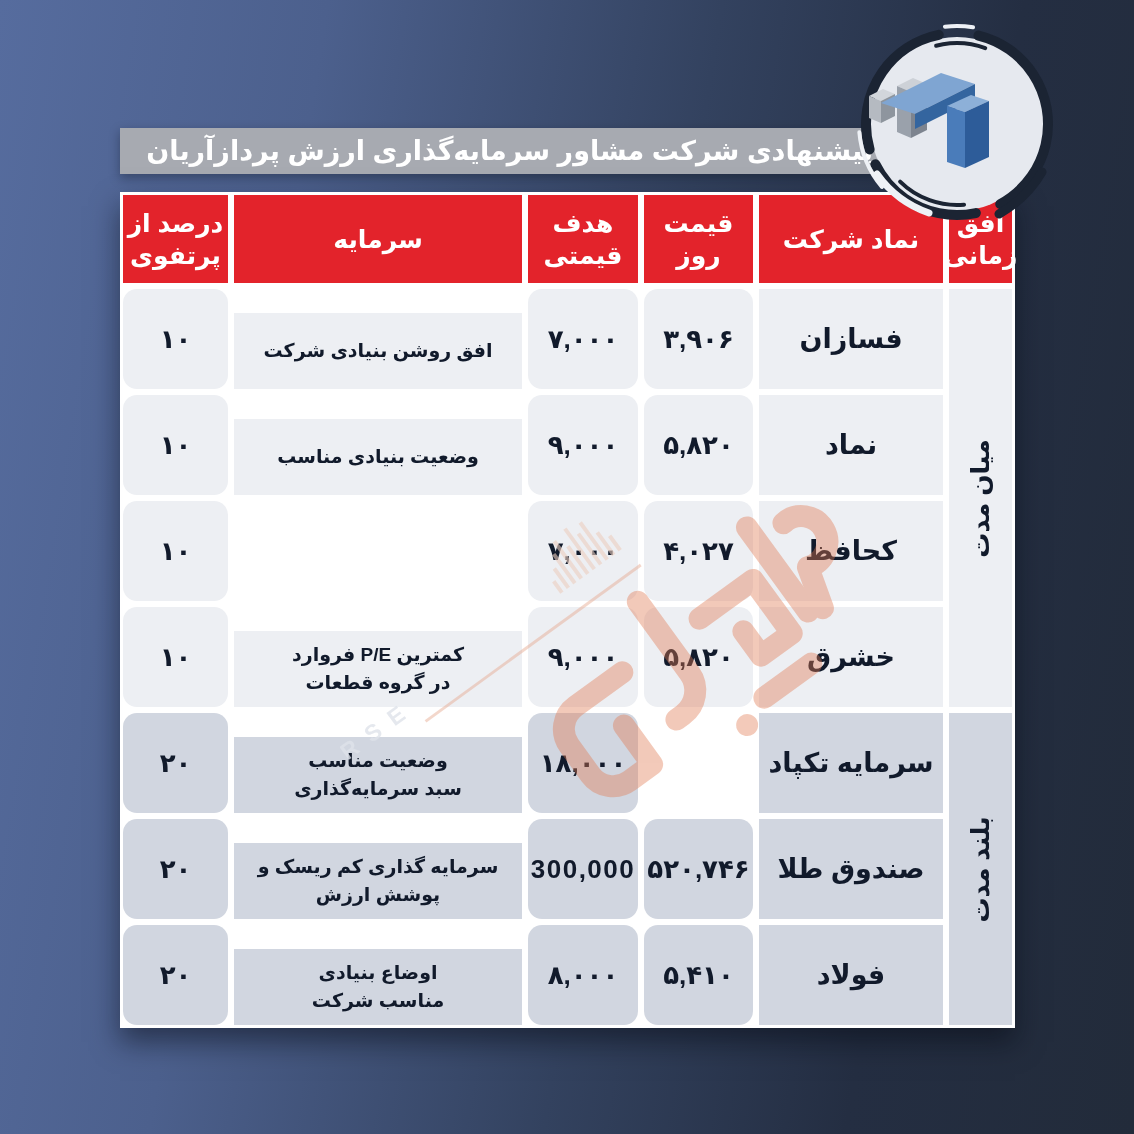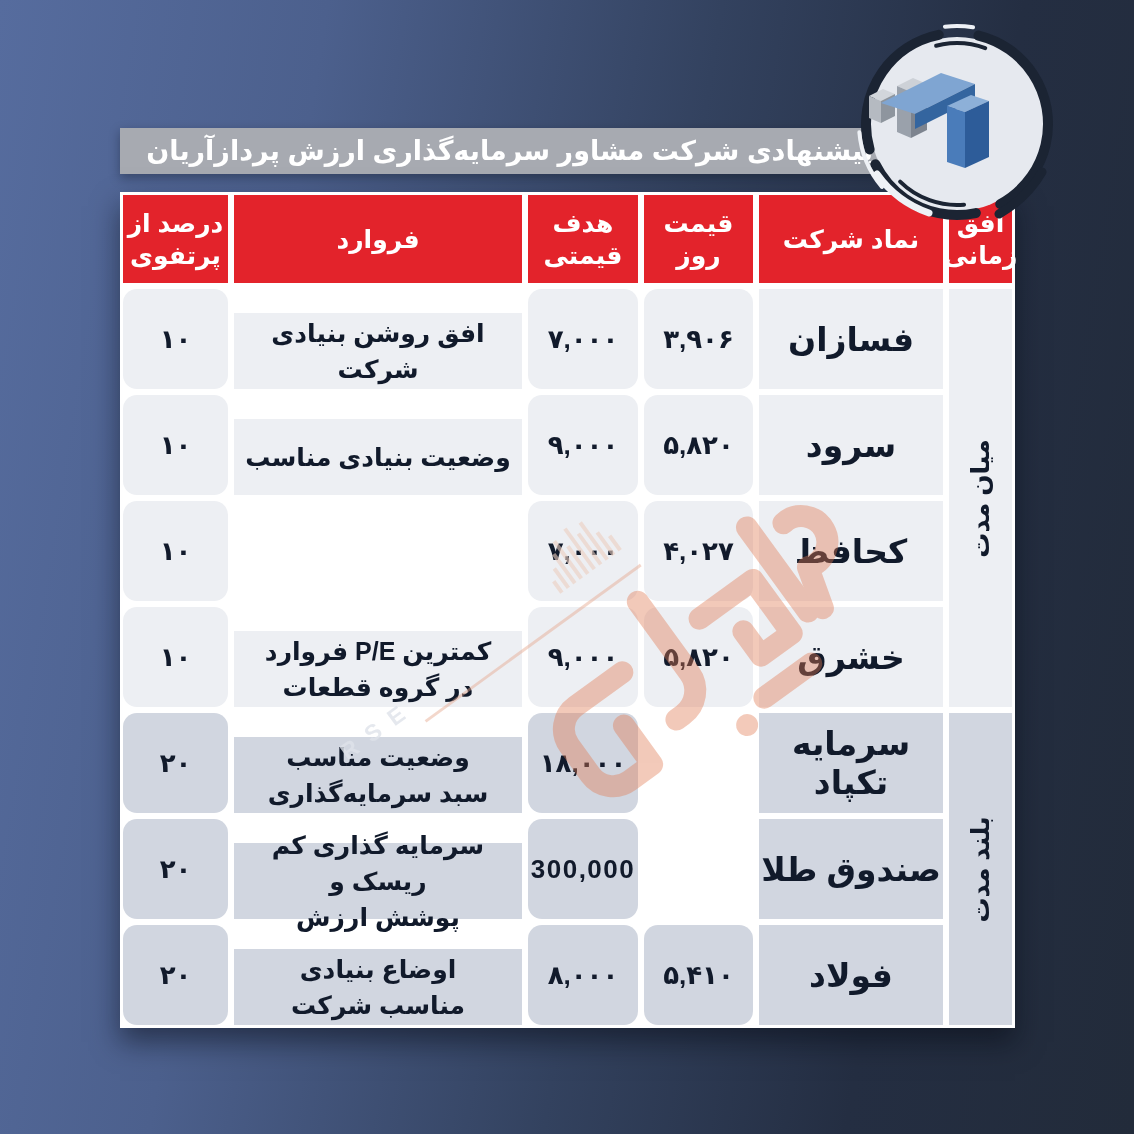--- a/index.html
+++ b/index.html
@@ -21,23 +21,23 @@
     background:#ffffff;padding:3px;direction:rtl;
     display:grid;gap:6px;
     grid-template-columns:63px 184px 109px 110px 288px 105px;
     grid-template-rows:88px repeat(7,100px);
     box-shadow:0 14px 26px rgba(6,10,20,.5);
   }
   .cell{display:flex;align-items:center;justify-content:center;font-weight:700;color:#111a2b;text-align:center;}
   .hcell{background:#e3232b;color:#ffffff;font-size:25px;line-height:1.3;white-space:pre-line;}
   .bcell{background:#edeff3;}
   .bcell.dark{background:#d1d6e0;}
-  .sym{font-size:33px;}
+  .sym{font-size:27px;}
   .num{font-size:26px;letter-spacing:1.5px;border-radius:14px;}
-  .note{font-size:25px;line-height:1.45;white-space:pre-line;margin-top:24px;}
+  .note{font-size:19px;line-height:1.45;white-space:pre-line;margin-top:24px;}
   .vtext{transform:rotate(-90deg);white-space:nowrap;font-size:25px;font-weight:700;color:#111a2b;}
   .c1{grid-column:1}.c2{grid-column:2}.c3{grid-column:3}.c4{grid-column:4}.c5{grid-column:5}.c6{grid-column:6}
   .rh{grid-row:1}.r1{grid-row:2}.r2{grid-row:3}.r3{grid-row:4}.r4{grid-row:5}.r5{grid-row:6}.r6{grid-row:7}.r7{grid-row:8}
   .span-mid{grid-row:2/span 4}
   .span-long{grid-row:6/span 3}
   
   .logo{position:absolute;left:851px;top:16px;width:212px;height:212px;z-index:5;}
   
   .wm{position:absolute;left:340px;top:355px;width:600px;height:520px;z-index:4;pointer-events:none;}
 </style>
@@ -52,38 +52,38 @@
 
   <div class="tbl">
 
     <div class="cell hcell rh c1">افق
 زمانی</div>
     <div class="cell hcell rh c2">نماد شرکت</div>
     <div class="cell hcell rh c3">قیمت
 روز</div>
     <div class="cell hcell rh c4">هدف
 قیمتی</div>
-    <div class="cell hcell rh c5">فروارد</div>
+    <div class="cell hcell rh c5">سرمایه</div>
     <div class="cell hcell rh c6">درصد از
 پرتفوی</div>
 
     <div class="cell bcell c1 span-mid">
       <span class="vtext">میان مدت</span>
     </div>
     <div class="cell bcell dark c1 span-long">
       <span class="vtext">بلند مدت</span>
     </div>
 
     <div class="cell bcell sym c2 r1">فسازان</div>
     <div class="cell bcell num c3 r1">۳,۹۰۶</div>
     <div class="cell bcell num c4 r1">۷,۰۰۰</div>
     <div class="cell bcell note c5 r1">افق روشن بنیادی شرکت</div>
     <div class="cell bcell num c6 r1">۱۰</div>
 
-    <div class="cell bcell sym c2 r2">سرود</div>
+    <div class="cell bcell sym c2 r2">نماد</div>
     <div class="cell bcell num c3 r2">۵,۸۲۰</div>
     <div class="cell bcell num c4 r2">۹,۰۰۰</div>
     <div class="cell bcell note c5 r2">وضعیت بنیادی مناسب</div>
     <div class="cell bcell num c6 r2">۱۰</div>
 
     <div class="cell bcell sym c2 r3">کحافظ</div>
     <div class="cell bcell num c3 r3">۴,۰۲۷</div>
     <div class="cell bcell num c4 r3">۷,۰۰۰</div>
     <div class="cell bcell num c6 r3">۱۰</div>
 
@@ -94,20 +94,21 @@
 در گروه قطعات</div>
     <div class="cell bcell num c6 r4">۱۰</div>
 
     <div class="cell bcell dark sym c2 r5">سرمایه تکپاد</div>
     <div class="cell bcell dark num c4 r5">۱۸,۰۰۰</div>
     <div class="cell bcell dark note c5 r5">وضعیت مناسب
 سبد سرمایه‌گذاری</div>
     <div class="cell bcell dark num c6 r5">۲۰</div>
 
     <div class="cell bcell dark sym c2 r6">صندوق طلا</div>
+    <div class="cell bcell dark num c3 r6">۵۲۰,۷۴۶</div>
     <div class="cell bcell dark num c4 r6">300,000</div>
     <div class="cell bcell dark note c5 r6">سرمایه گذاری کم ریسک و
 پوشش ارزش</div>
     <div class="cell bcell dark num c6 r6">۲۰</div>
 
     <div class="cell bcell dark sym c2 r7">فولاد</div>
     <div class="cell bcell dark num c3 r7">۵,۴۱۰</div>
     <div class="cell bcell dark num c4 r7">۸,۰۰۰</div>
     <div class="cell bcell dark note c5 r7">اوضاع بنیادی
 مناسب شرکت</div>

